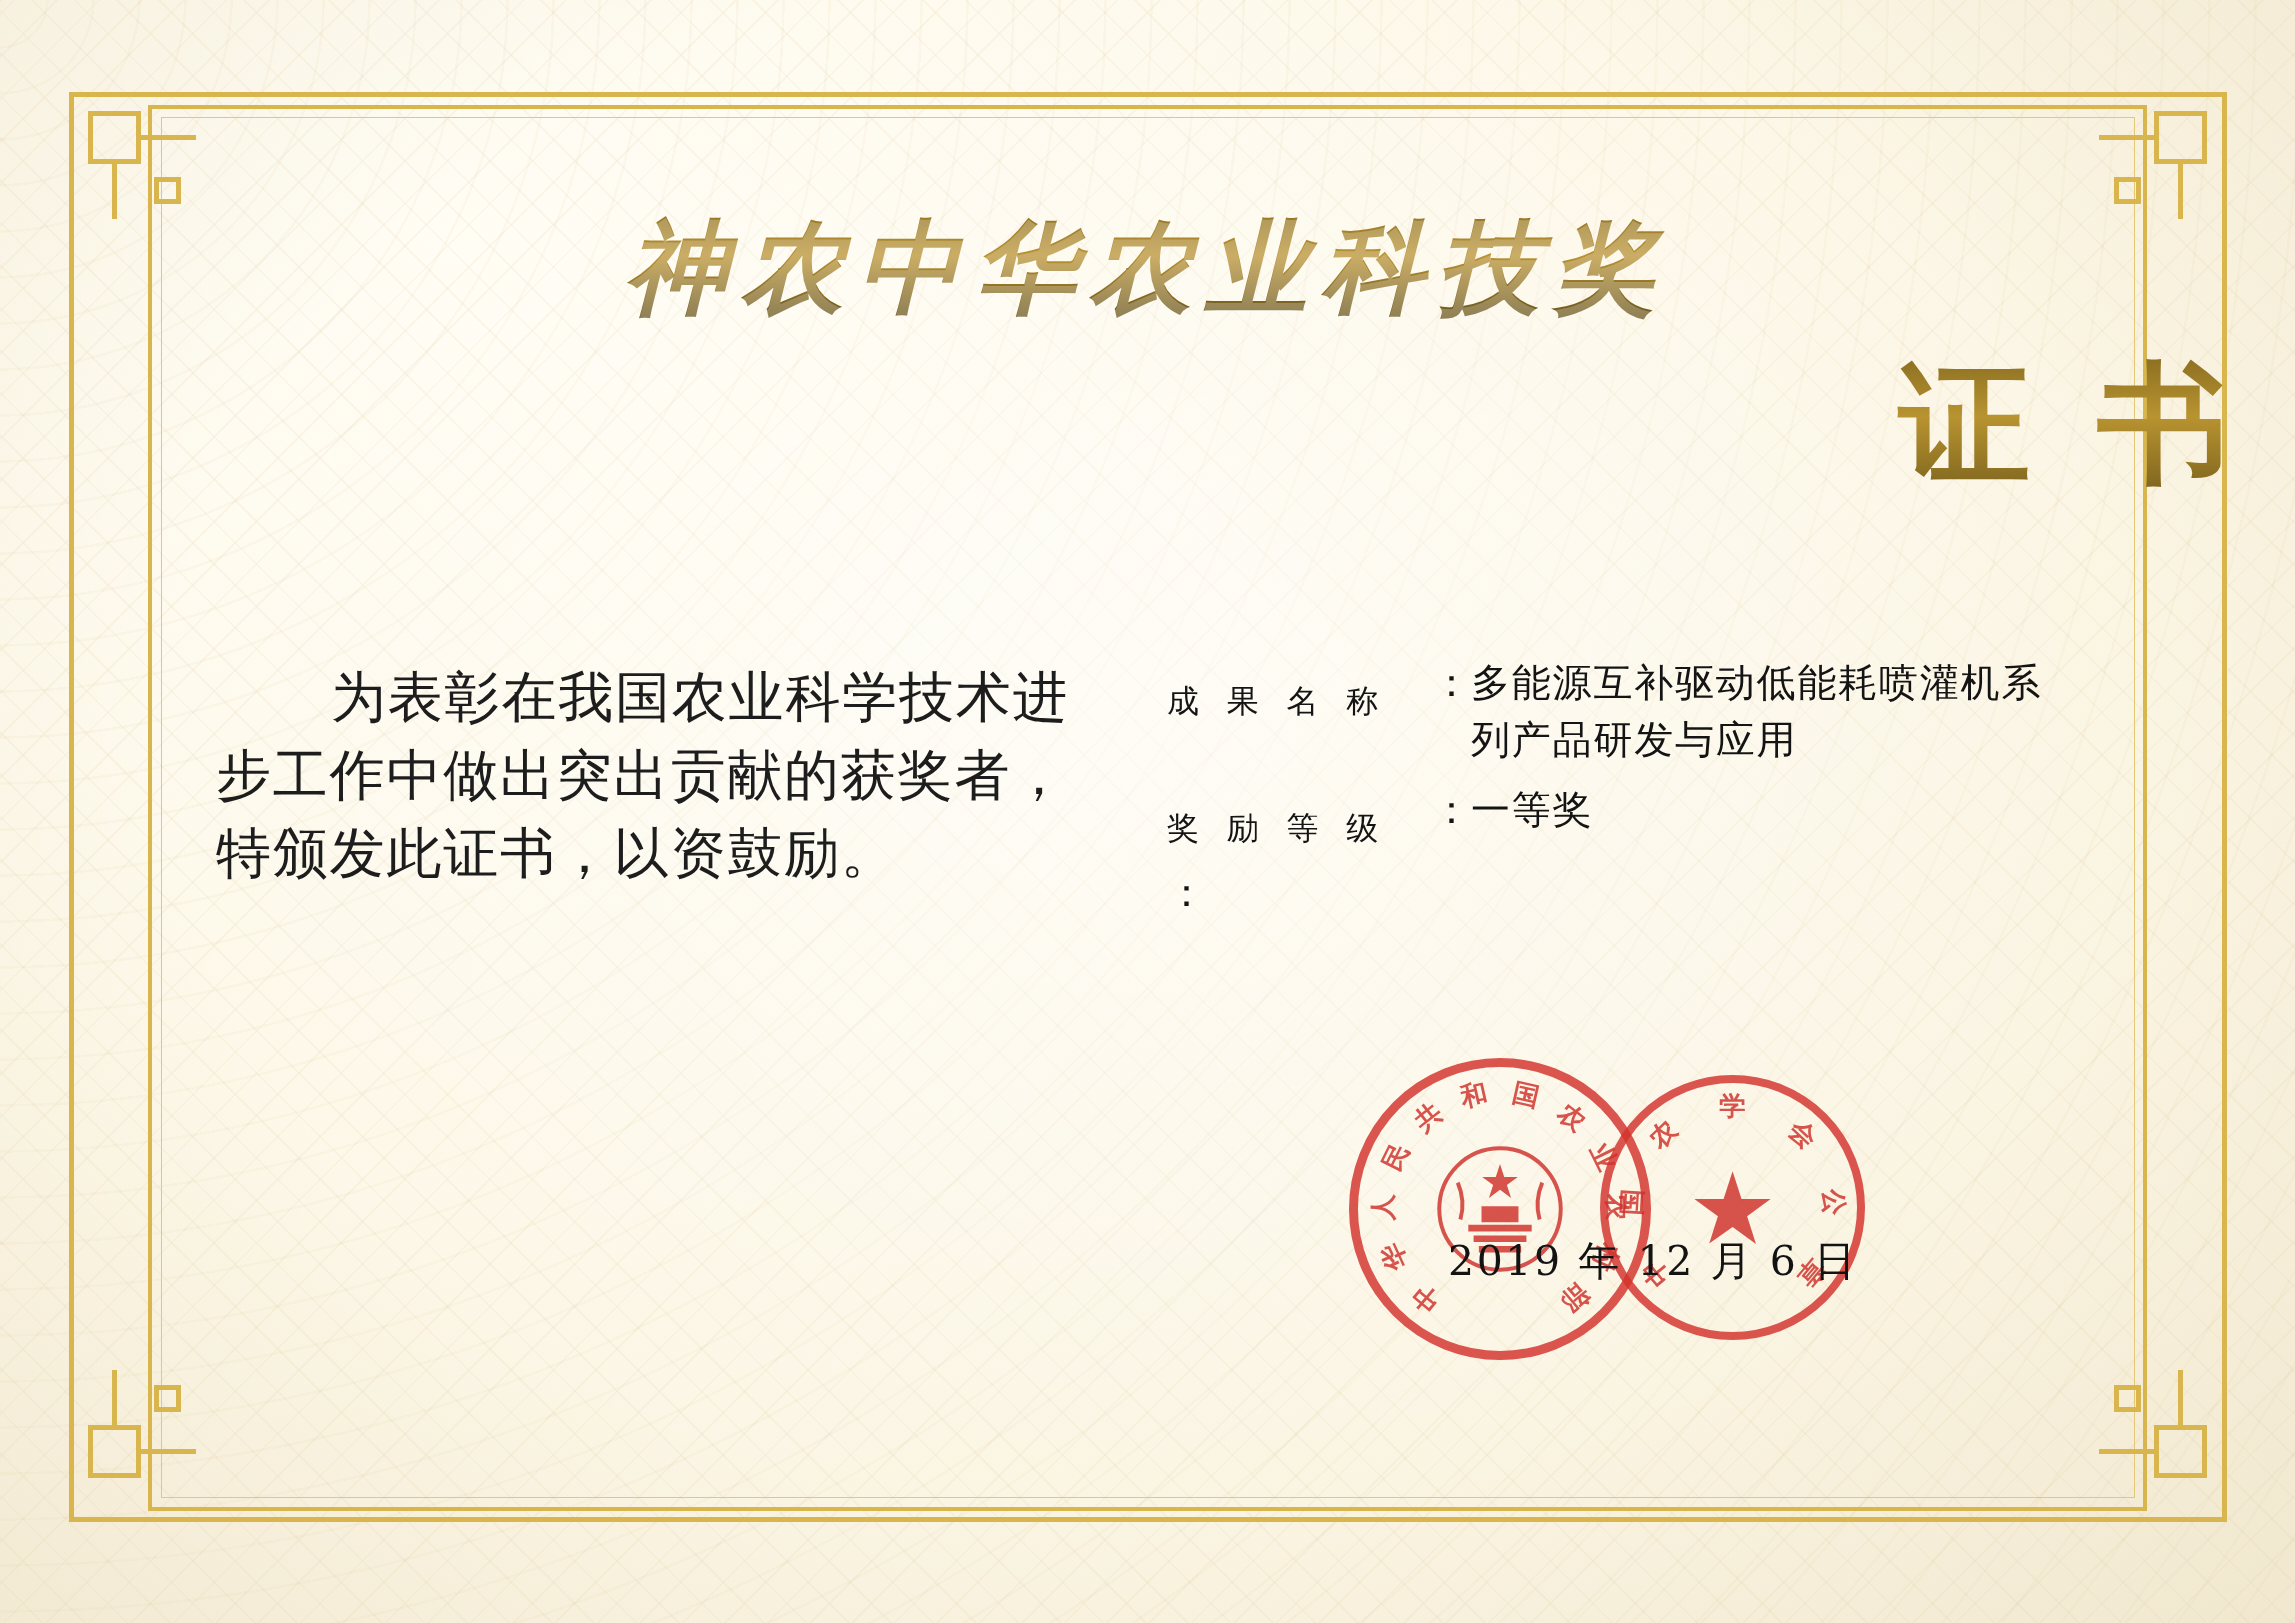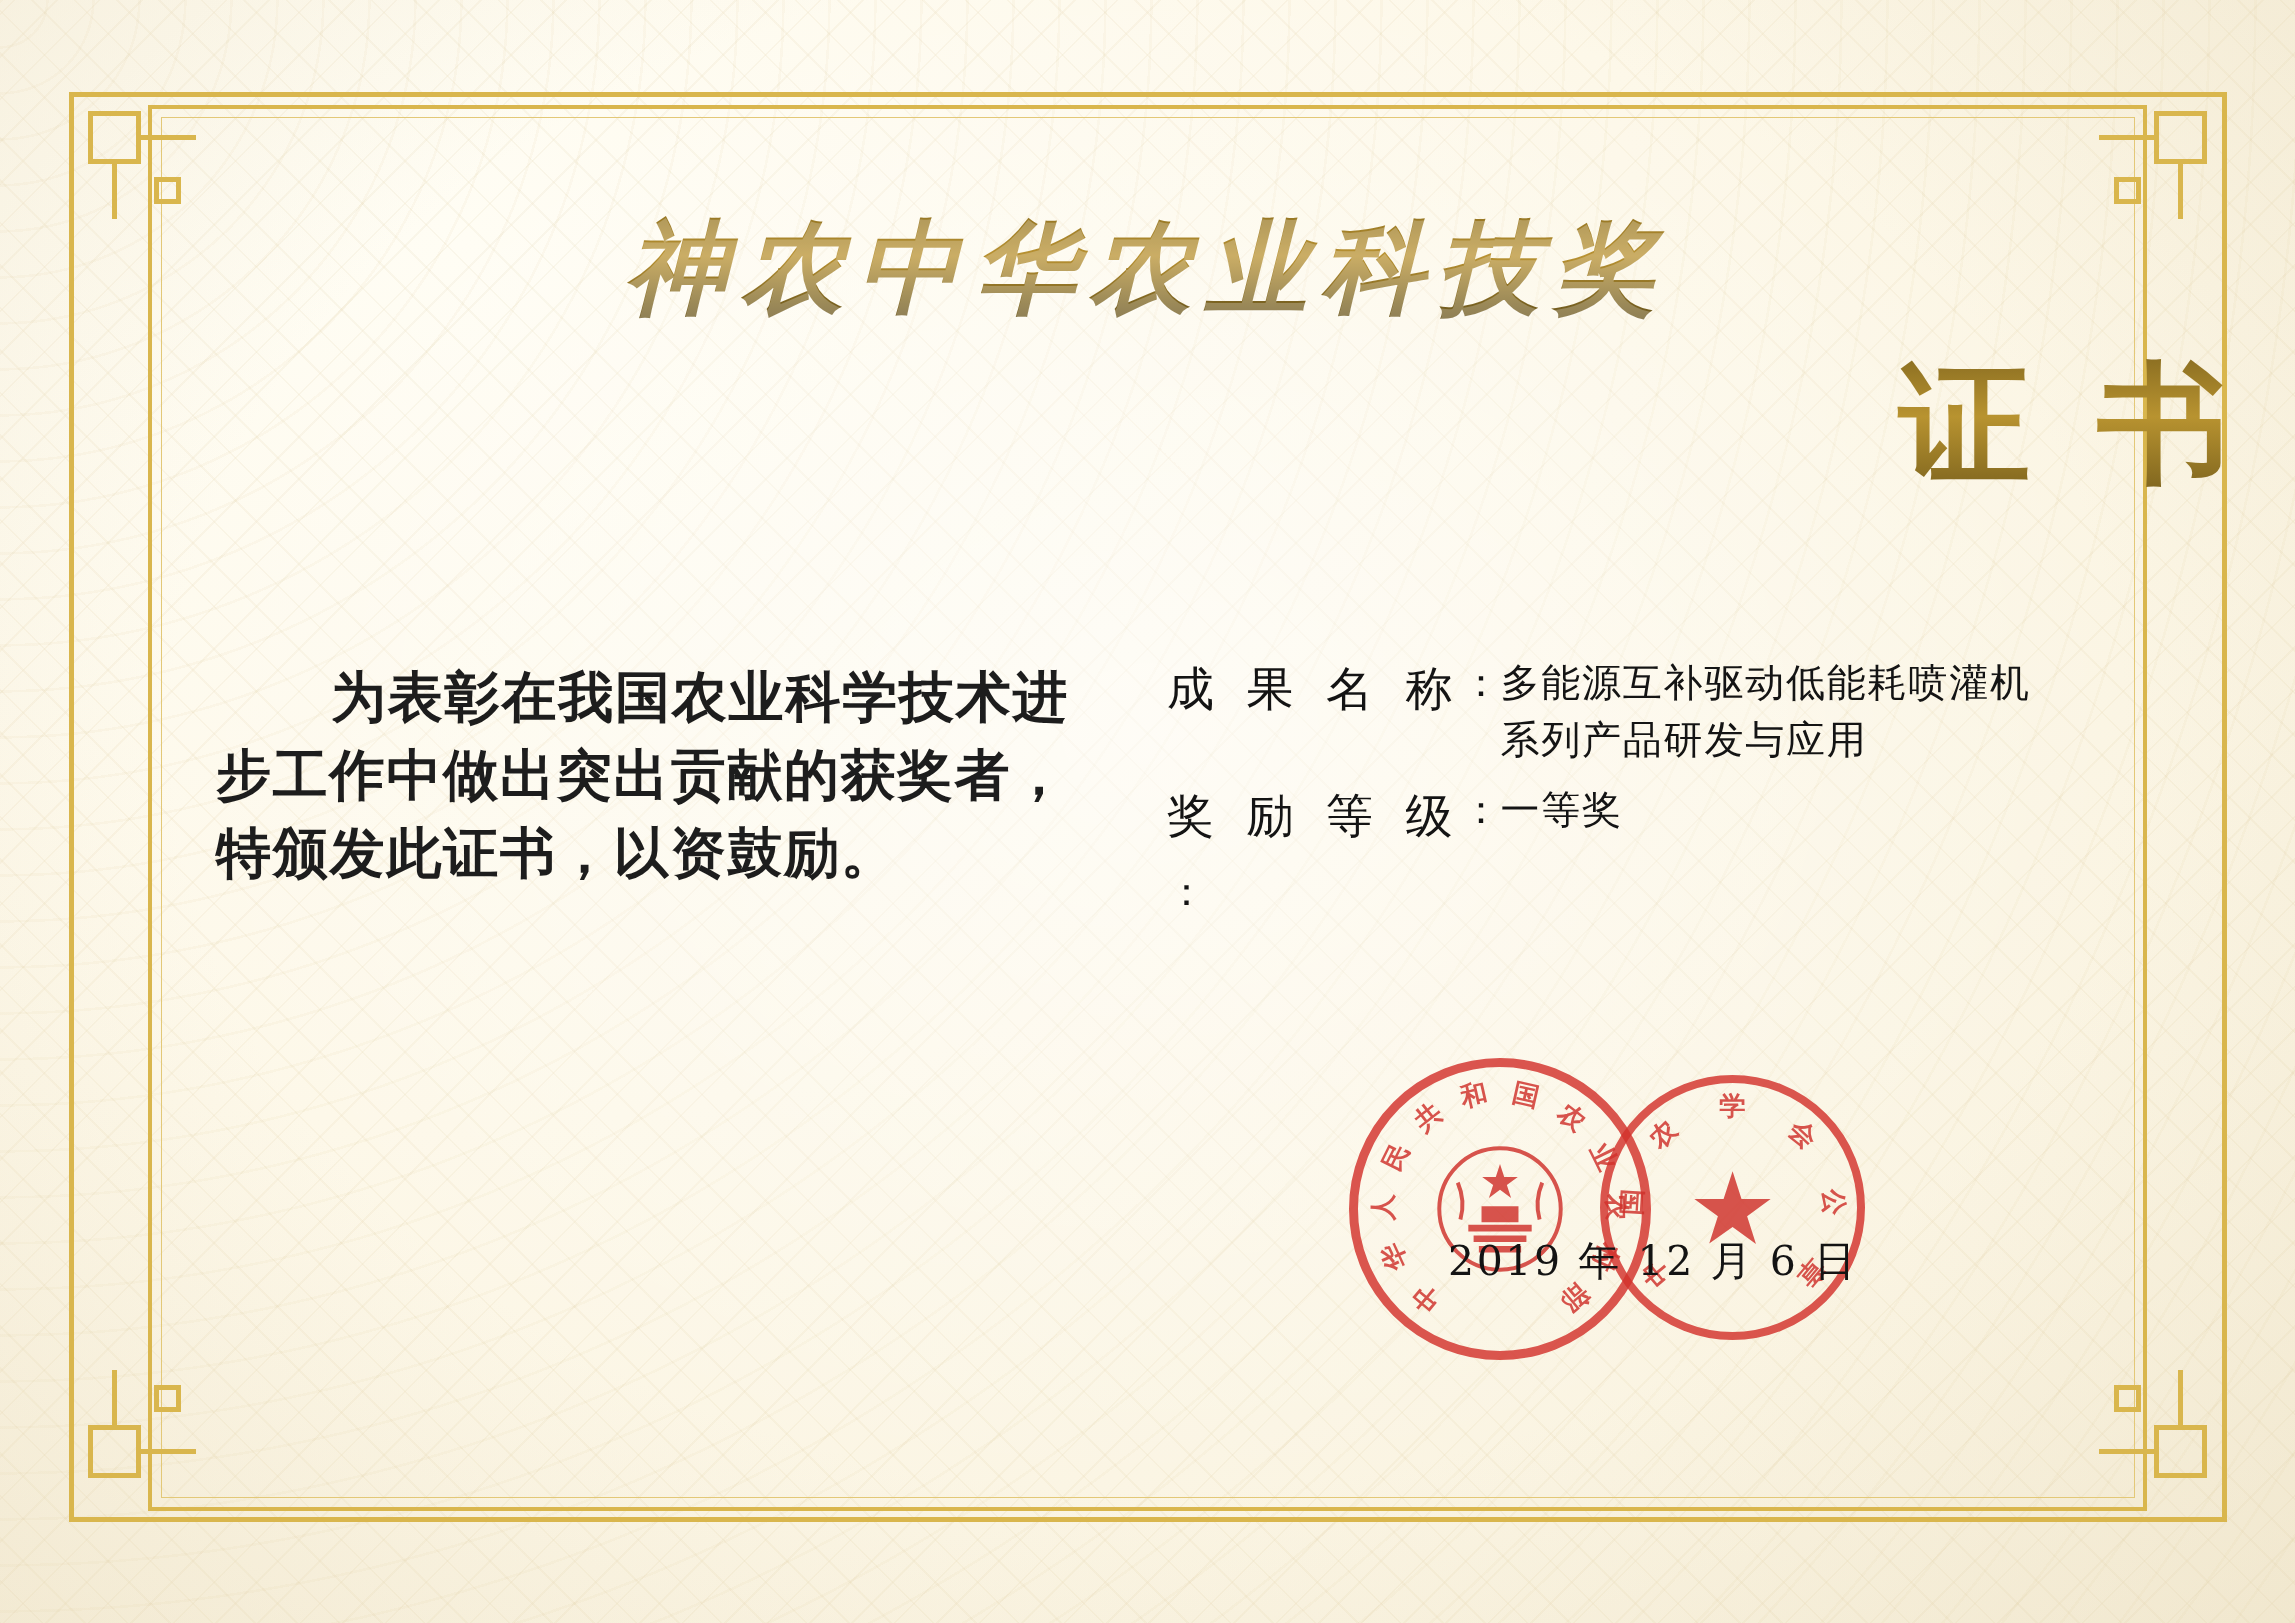--- a/index.html
+++ b/index.html
@@ -133,42 +133,43 @@
     position: absolute;
     left: 216px;
     top: 658px;
     width: 874px;
     font-family: "DejaVu Serif", "Liberation Serif", serif;
     font-size: 55px;
     line-height: 1.42;
     color: #1d1d1d;
     letter-spacing: 1.8px;
   }
-  .citation .p { text-indent: 115px; font-weight: bold; }
+  .citation .p { text-indent: 115px; }
 
   
   .fields {
     position: absolute;
     left: 1167px;
     top: 655px;
     width: 892px;
     font-family: "DejaVu Serif", "Liberation Serif", serif;
     color: #141414;
   }
   .field-row {
     display: flex;
     align-items: flex-start;
     margin-bottom: 14px;
   }
   .field-label {
     flex: 0 0 265px;
-    font-size: 47px;
+    font-size: 32px;
     letter-spacing: 8.8px;
     white-space: nowrap;
     line-height: 1.45;
+    margin-top: 23px;
   }
   .field-colon {
     flex: 0 0 28px;
     font-size: 39px;
     line-height: 1.45;
   }
   .field-value {
     flex: 1 1 auto;
     font-size: 39px;
     line-height: 1.45;

